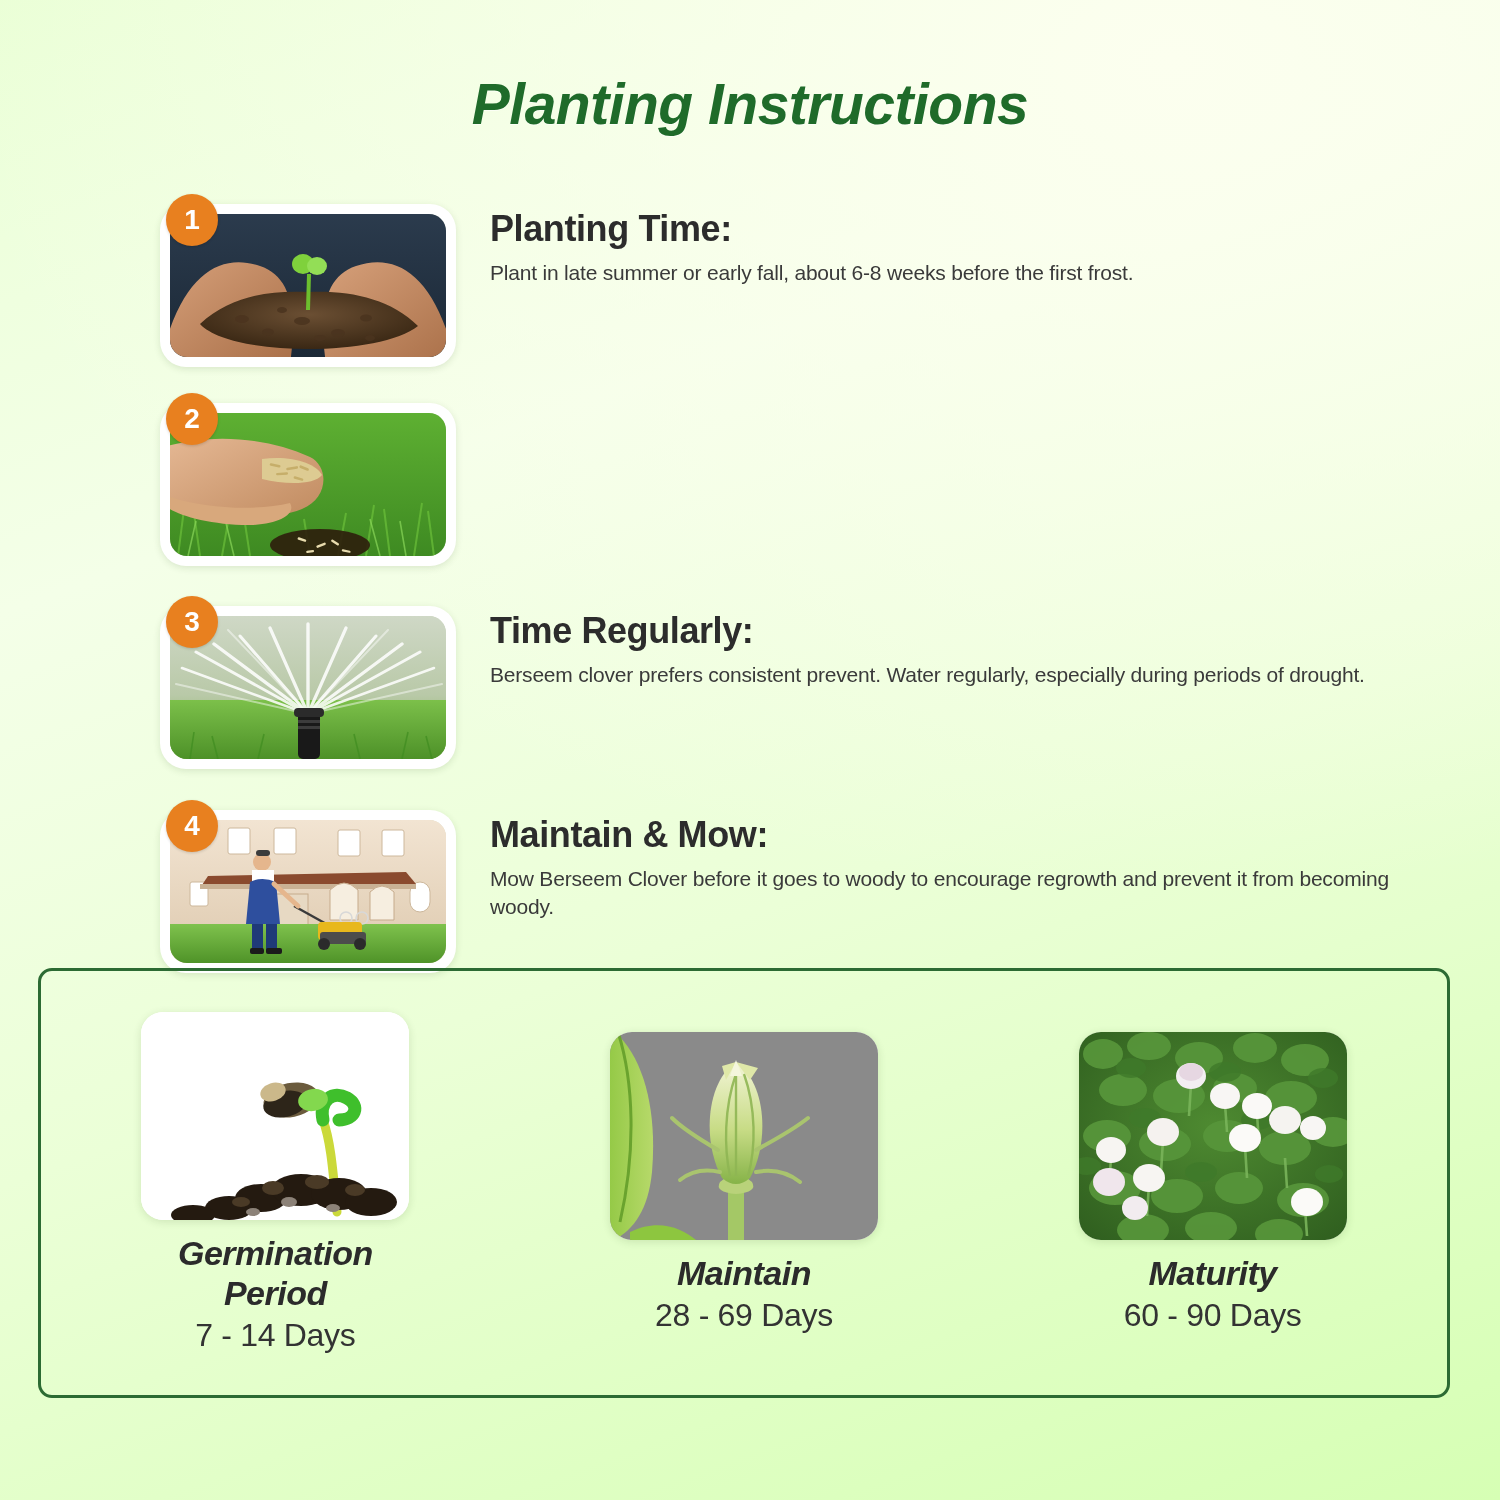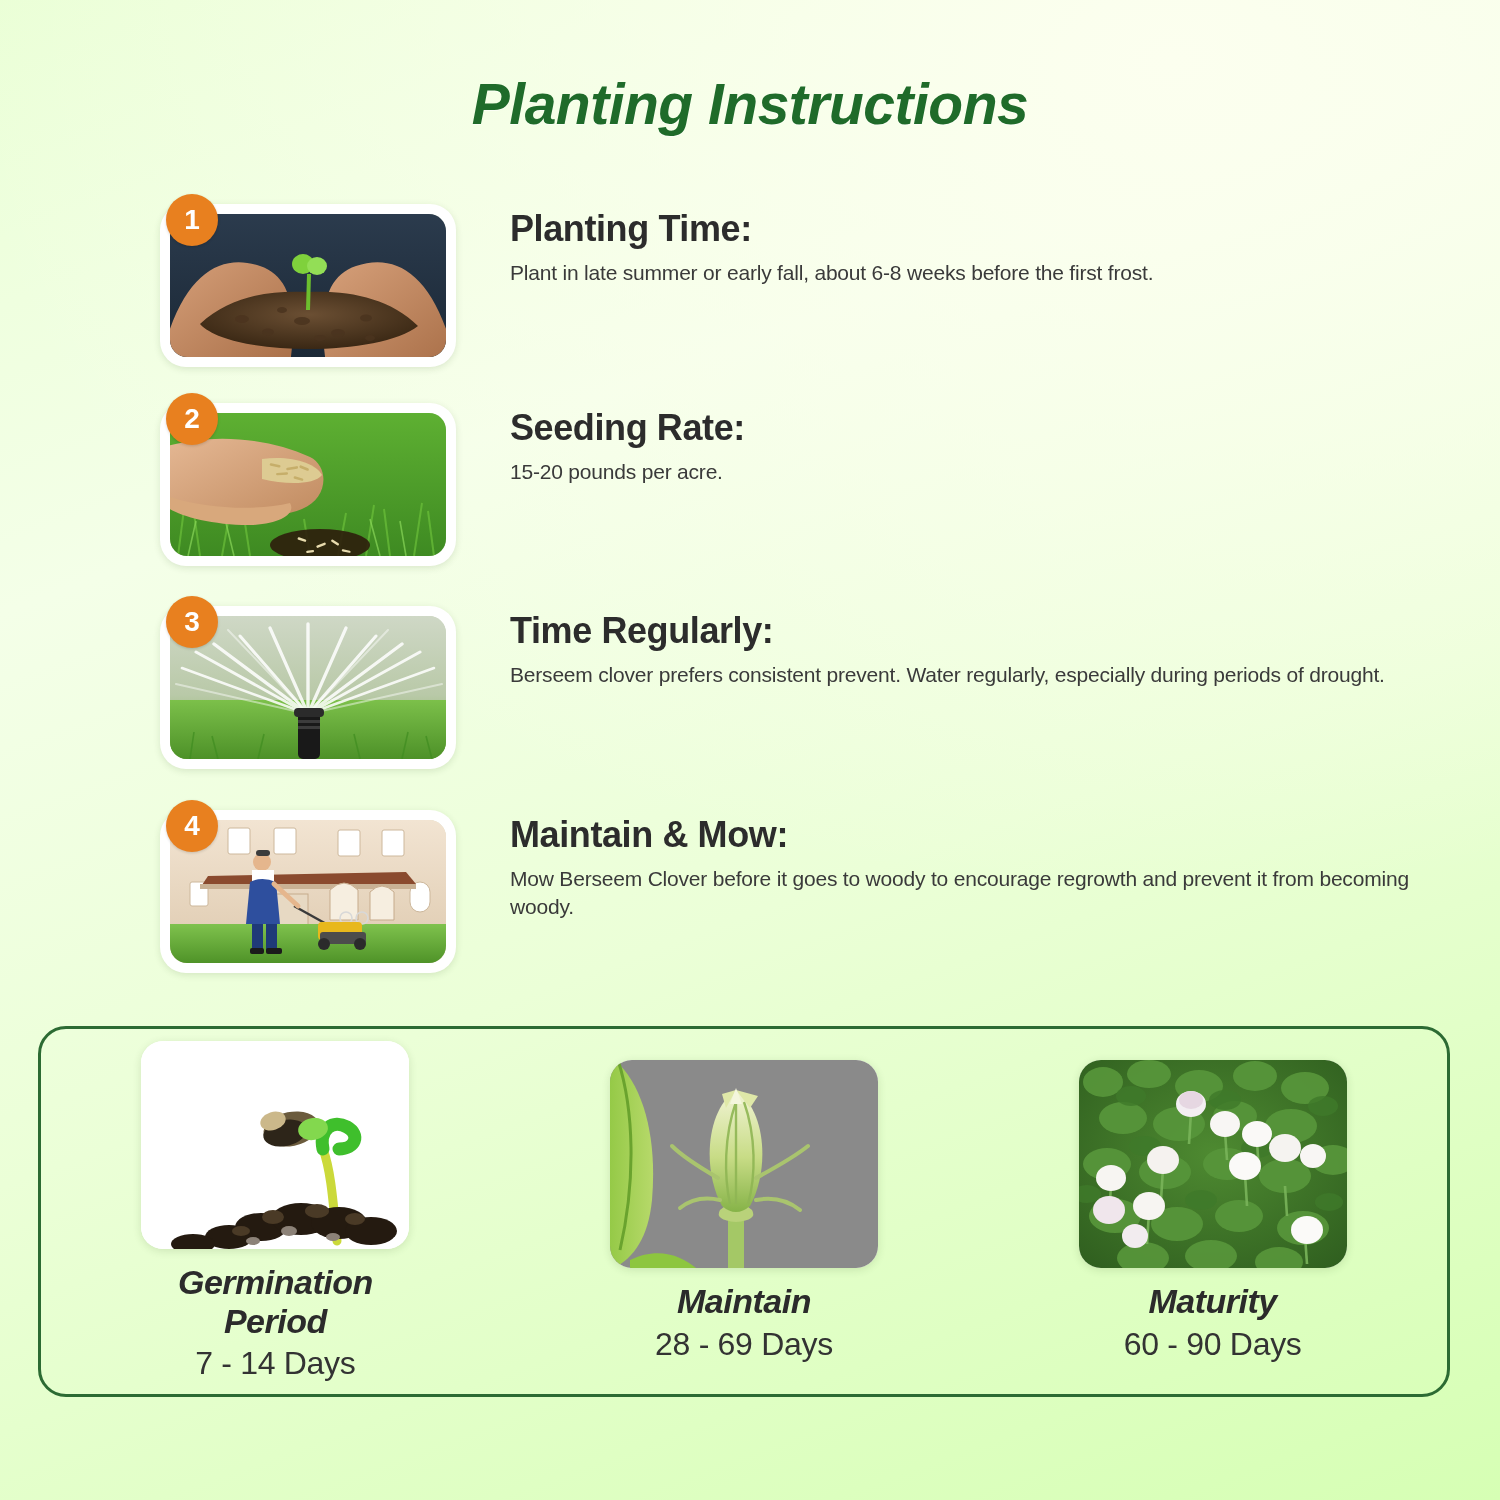--- a/index.html
+++ b/index.html
@@ -89,21 +89,21 @@
     font-size: 28px;
     font-weight: 700;
     display: flex;
     align-items: center;
     justify-content: center;
     z-index: 5;
     box-shadow: 0 1px 3px rgba(0,0,0,0.16);
   }
   .step-text {
     position: absolute;
-    left: 350px;
+    left: 330px;
     top: 12px;
     width: 940px;
   }
   .step-head {
     font-size: 36px;
     font-weight: 700;
     color: #2c2c2c;
     letter-spacing: -0.4px;
     margin-bottom: 9px;
   }
@@ -111,26 +111,26 @@
     font-size: 21px;
     line-height: 1.32;
     color: #3a3a3a;
     letter-spacing: -0.2px;
   }
 
   
   .lifecycle {
     position: absolute;
     left: 38px;
-    top: 1026px;
+    top: 968px;
     width: 1412px;
-    height: 371px;
+    height: 430px;
     box-sizing: border-box;
     border: 3px solid #2c6b33;
-    border-radius: 28px;
+    border-radius: 14px;
   }
   .stages {
     position: absolute;
     left: 0;
     top: 0;
     width: 100%;
     height: 100%;
     display: flex;
     align-items: center;
     justify-content: space-around;
@@ -270,24 +270,20 @@
               <rect x="116" y="55" width="12" height="2.6" rx="1.3" transform="rotate(-10 116 55)"></rect>
               <rect x="130" y="52" width="10" height="2.6" rx="1.3" transform="rotate(22 130 52)"></rect>
               <rect x="106" y="60" width="12" height="2.4" rx="1.2" transform="rotate(-4 106 60)"></rect>
               <rect x="124" y="63" width="10" height="2.4" rx="1.2" transform="rotate(16 124 63)"></rect>
             </g>
             <path d="M0 84 C 36 96 88 98 120 90 C 126 100 112 110 84 112 C 48 113 12 104 0 96 Z" fill="#d8a87c"></path>
           </svg>
         </div>
       </div>
       <div class="badge">2</div>
-      <div class="step-text">
-        <div class="step-head">Seeding Rate:</div>
-        <div class="step-body">15-20 pounds per acre.</div>
-      </div>
     </div>
 
     <div class="step s3">
       <div class="thumb-wrap">
         <div class="thumb">
           <svg class="fill" viewBox="0 0 276 143" preserveAspectRatio="none">
             <defs>
               <linearGradient id="sky3" x1="0" y1="0" x2="0" y2="1">
                 <stop offset="0" stop-color="#cfd8c6"></stop>
                   <stop offset="0.55" stop-color="#b9c9a8"></stop>

